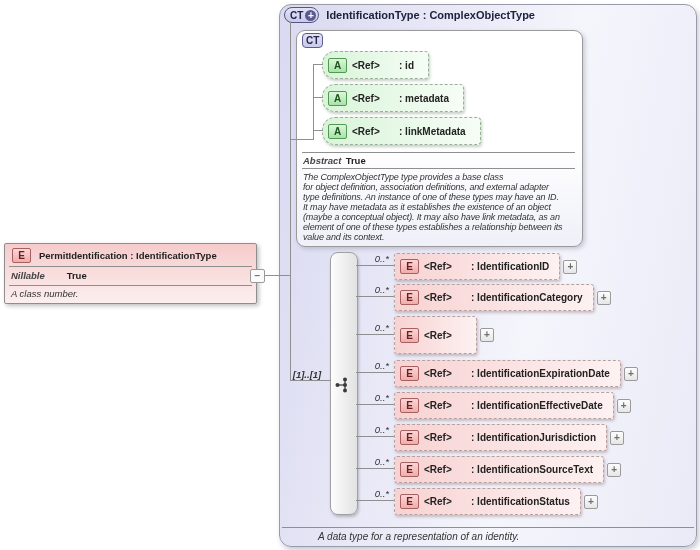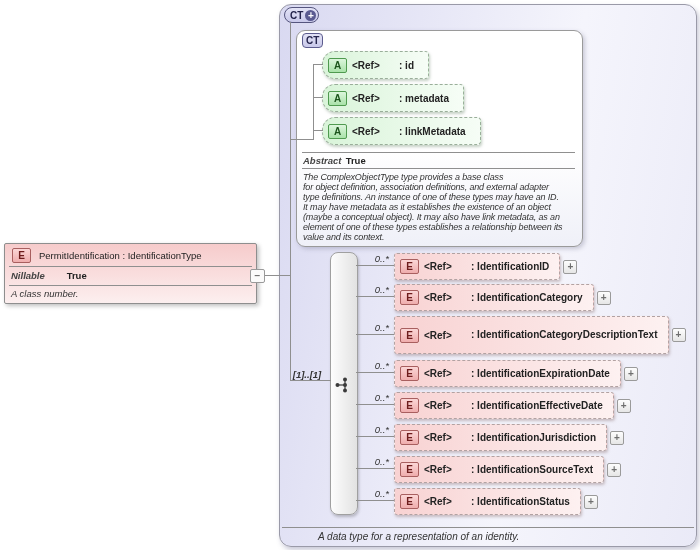--- a/index.html
+++ b/index.html
@@ -75,21 +75,21 @@
         text-align:center;font-weight:bold;flex:0 0 auto;}
   .card-label{position:absolute;left:357px;width:32px;text-align:right;z-index:4;
         font-style:italic;font-size:9.5px;color:#333;}
 
   
   .ebox{position:absolute;left:4px;top:243px;width:251px;height:59px;z-index:2;
         border:1px solid #8e8e8e;border-radius:2px;
         background:linear-gradient(to bottom,#f6cbcb,#fcefef);
         box-shadow:2px 2px 4px rgba(0,0,0,.25);}
   .ebox-title-row{position:absolute;left:7px;top:4px;display:flex;align-items:center;gap:8px;}
-  .ebox-title{font-weight:normal;font-size:9.5px;color:#222;white-space:nowrap;}
+  .ebox-title{font-weight:bold;font-size:9.5px;color:#222;white-space:nowrap;}
   .ebox-sep{position:absolute;left:4px;right:4px;height:0;border-top:1px solid #8f8f8f;}
   .ebox-anno{position:absolute;left:6px;top:44px;font-style:italic;font-size:9.5px;color:#333;}
   .collapse-box{position:absolute;left:250px;top:269px;width:13px;height:12px;z-index:6;
         border:1px solid #9a9a9a;border-radius:2px;background:#fbfbfb;color:#6e6e6e;
         font-size:10px;line-height:11px;text-align:center;font-weight:bold;}
 </style>
 </head>
 <body>
 
 <div id="canvas">
@@ -110,20 +110,21 @@
   <div class="hline" style="left:356px;top:436px;width:38px"></div>
   <div class="hline" style="left:356px;top:468px;width:38px"></div>
   <div class="hline" style="left:356px;top:500px;width:38px"></div>
 
   <div class="panel"></div>
   <div class="panel-header">
     <span class="badge-ct-outer">
       <span>CT</span>
       <span class="plus-circle">+</span>
     </span>
+    <span class="panel-title">IdentificationType : ComplexObjectType</span>
   </div>
   <div class="thin-sep" style="left:282px;top:527px;width:412px"></div>
   <div class="panel-anno">A data type for a representation of an identity.</div>
 
   <div class="inner-box"></div>
   <div class="inner-header">
     <span class="badge-ct">CT</span>
   </div>
 
   <div class="attr" style="top:51px">
@@ -186,21 +187,20 @@
       <span class="tname">: IdentificationCategory</span>
     </div>
     <span class="plusbox">+</span>
   </div>
 
   <div class="card-label" style="top:322px">0..*</div>
   <div class="row" style="top:316px">
     <div class="rbox tall">
       <span class="badge badge-e">E</span>
       <span class="ref">&lt;Ref&gt;</span>
-      <span class="tname rname-wrap">: IdentificationCategoryDescriptionText</span>
     </div>
     <span class="plusbox">+</span>
   </div>
 
   <div class="card-label" style="top:360px">0..*</div>
   <div class="row" style="top:360px">
     <div class="rbox">
       <span class="badge badge-e">E</span>
       <span class="ref">&lt;Ref&gt;</span>
       <span class="tname">: IdentificationExpirationDate</span>

